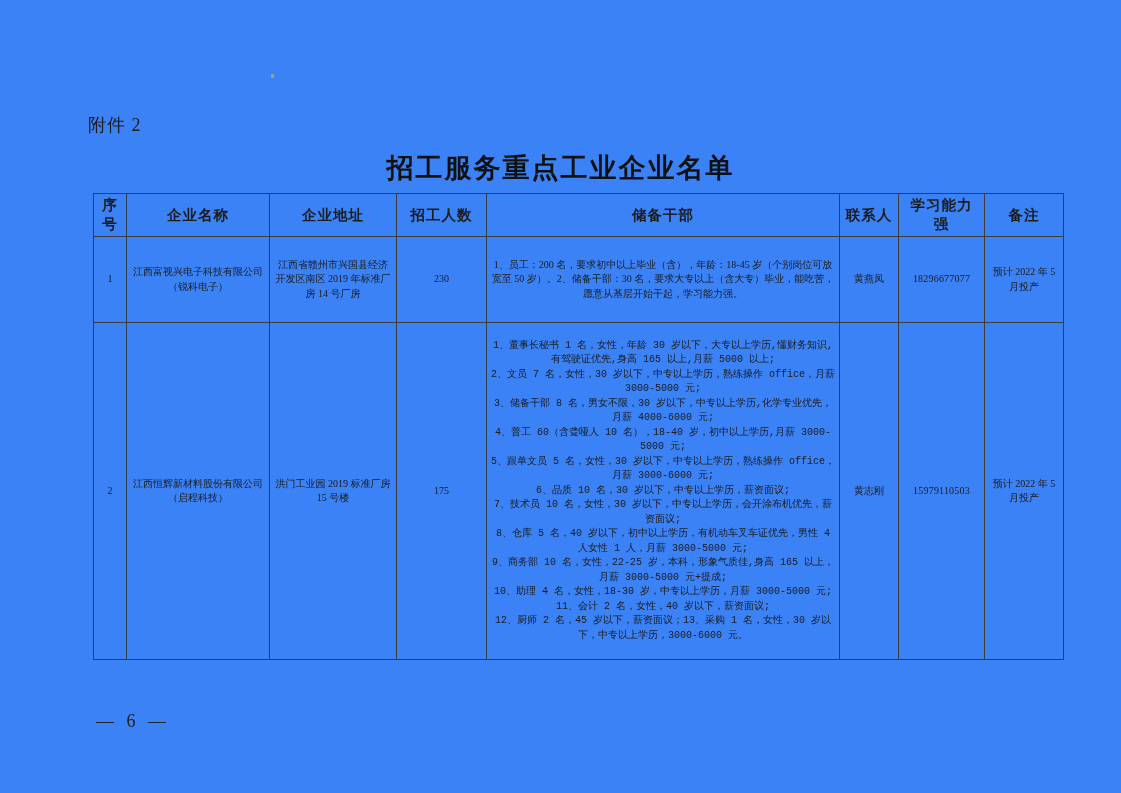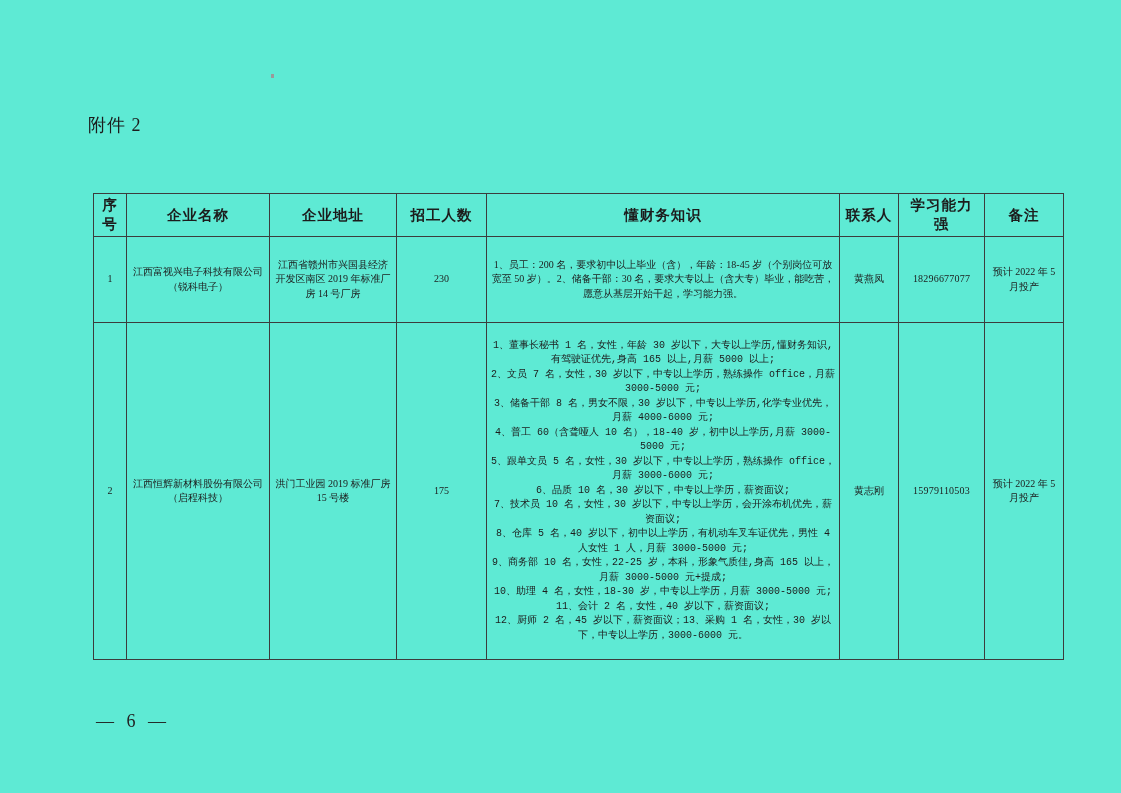--- a/index.html
+++ b/index.html
@@ -1,20 +1,20 @@
 <!DOCTYPE html>
 <html><head>
 <meta charset="utf-8">
 <style>
   html, body { margin: 0; padding: 0; background: #888; }
   .page {
     position: relative;
     width: 1121px;
     height: 793px;
-    background: #5eead4;
+    background: #3b82f6;
     font-family: "Liberation Serif", "DejaVu Serif", serif;
     color: #1c1c1c;
     overflow: hidden;
     margin: 0 auto;
   }
   .attachment-label {
     position: absolute;
     left: 88px;
     top: 113px;
     font-size: 18px;
@@ -99,39 +99,40 @@
 </style>
 </head>
 <body>
 
 <div class="page">
 
   <div class="scan-dot"></div>
 
   <div class="attachment-label">附件 2</div>
 
+  <div class="doc-title">招工服务重点工业企业名单</div>
 
   <table class="roster">
     <colgroup>
       <col style="width:33px">
       <col style="width:143px">
       <col style="width:127px">
       <col style="width:90px">
       <col style="width:353px">
       <col style="width:59px">
       <col style="width:86px">
       <col style="width:79px">
     </colgroup>
     <thead>
       <tr>
         <th>序号</th>
         <th>企业名称</th>
         <th>企业地址</th>
         <th>招工人数</th>
-        <th>懂财务知识</th>
+        <th>储备干部</th>
         <th>联系人</th>
         <th>学习能力强</th>
         <th>备注</th>
       </tr>
     </thead>
     <tbody>
       <tr class="row-1">
         <td>1</td>
         <td>江西富视兴电子科技有限公司（锐科电子）</td>
         <td>江西省赣州市兴国县经济开发区南区 2019 年标准厂房 14 号厂房</td>

